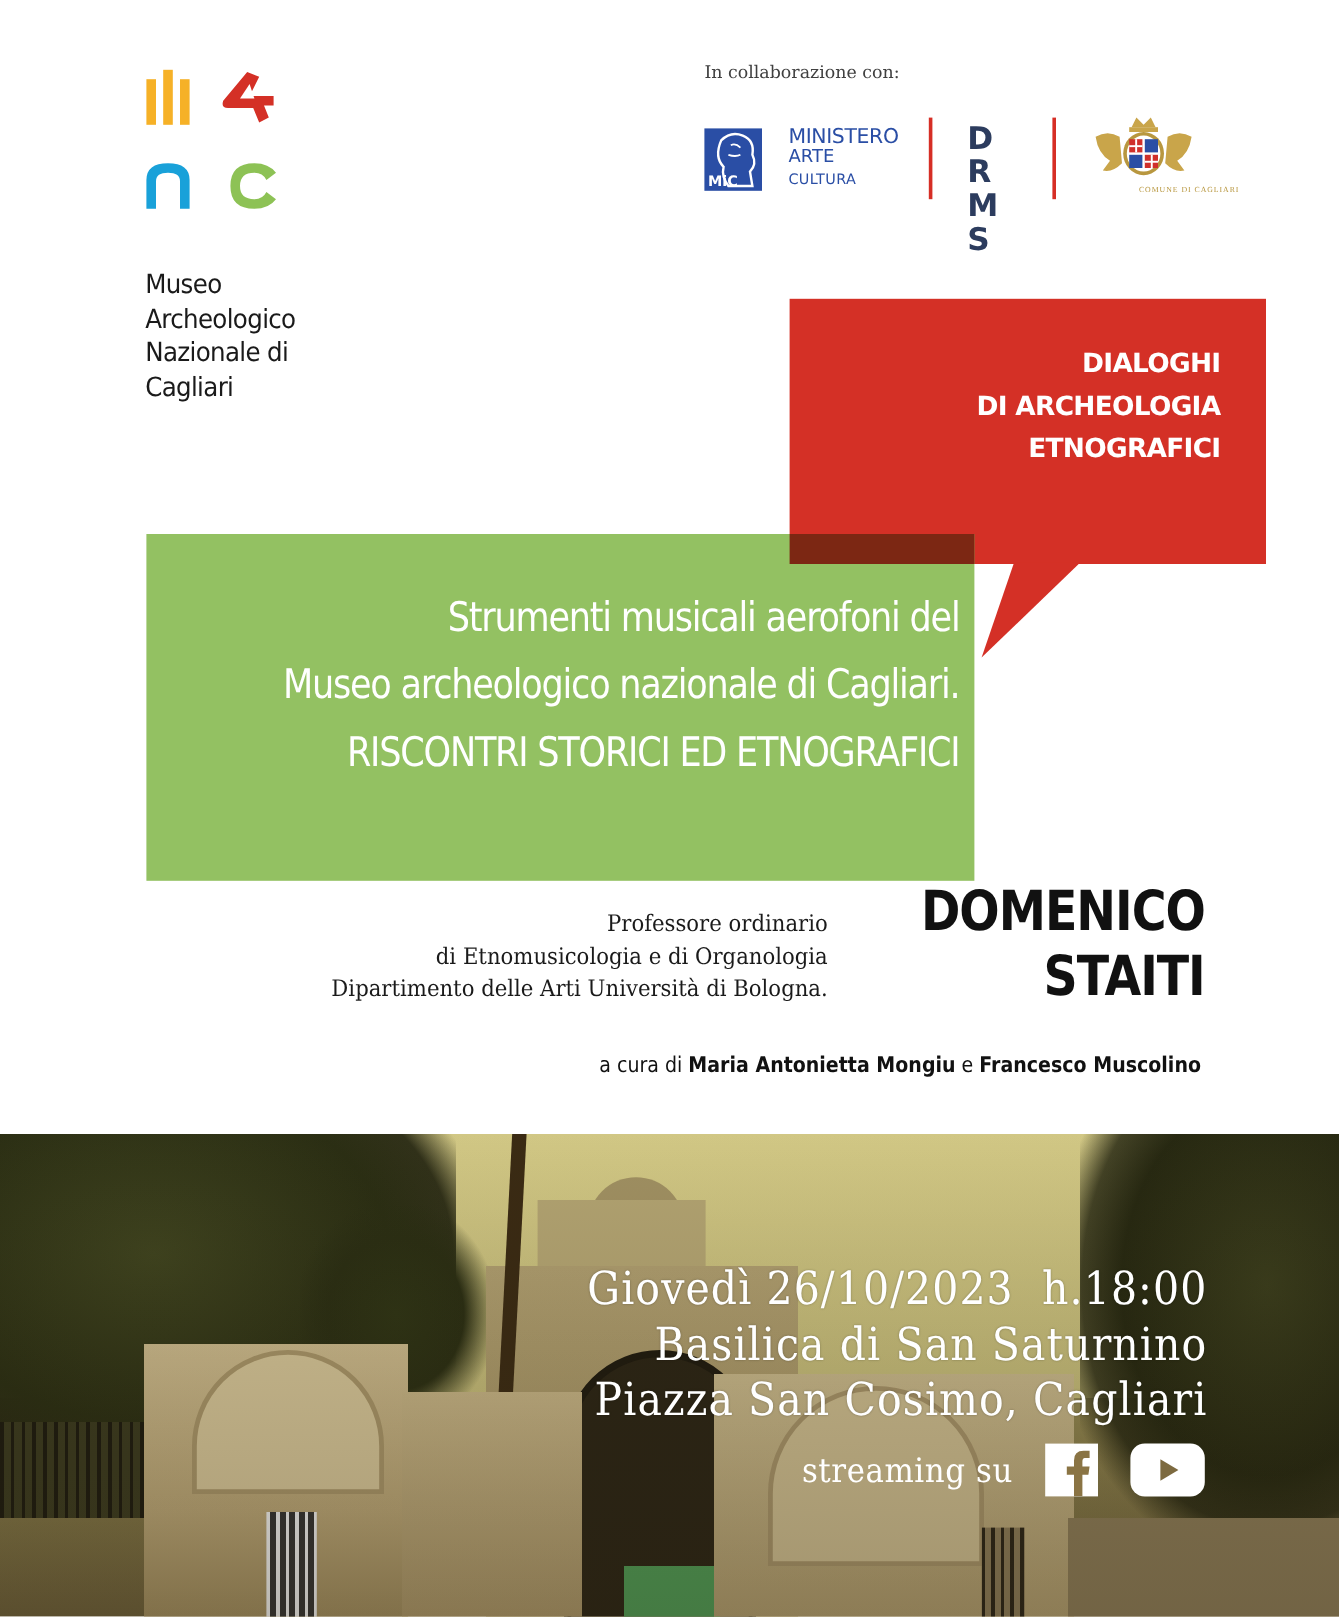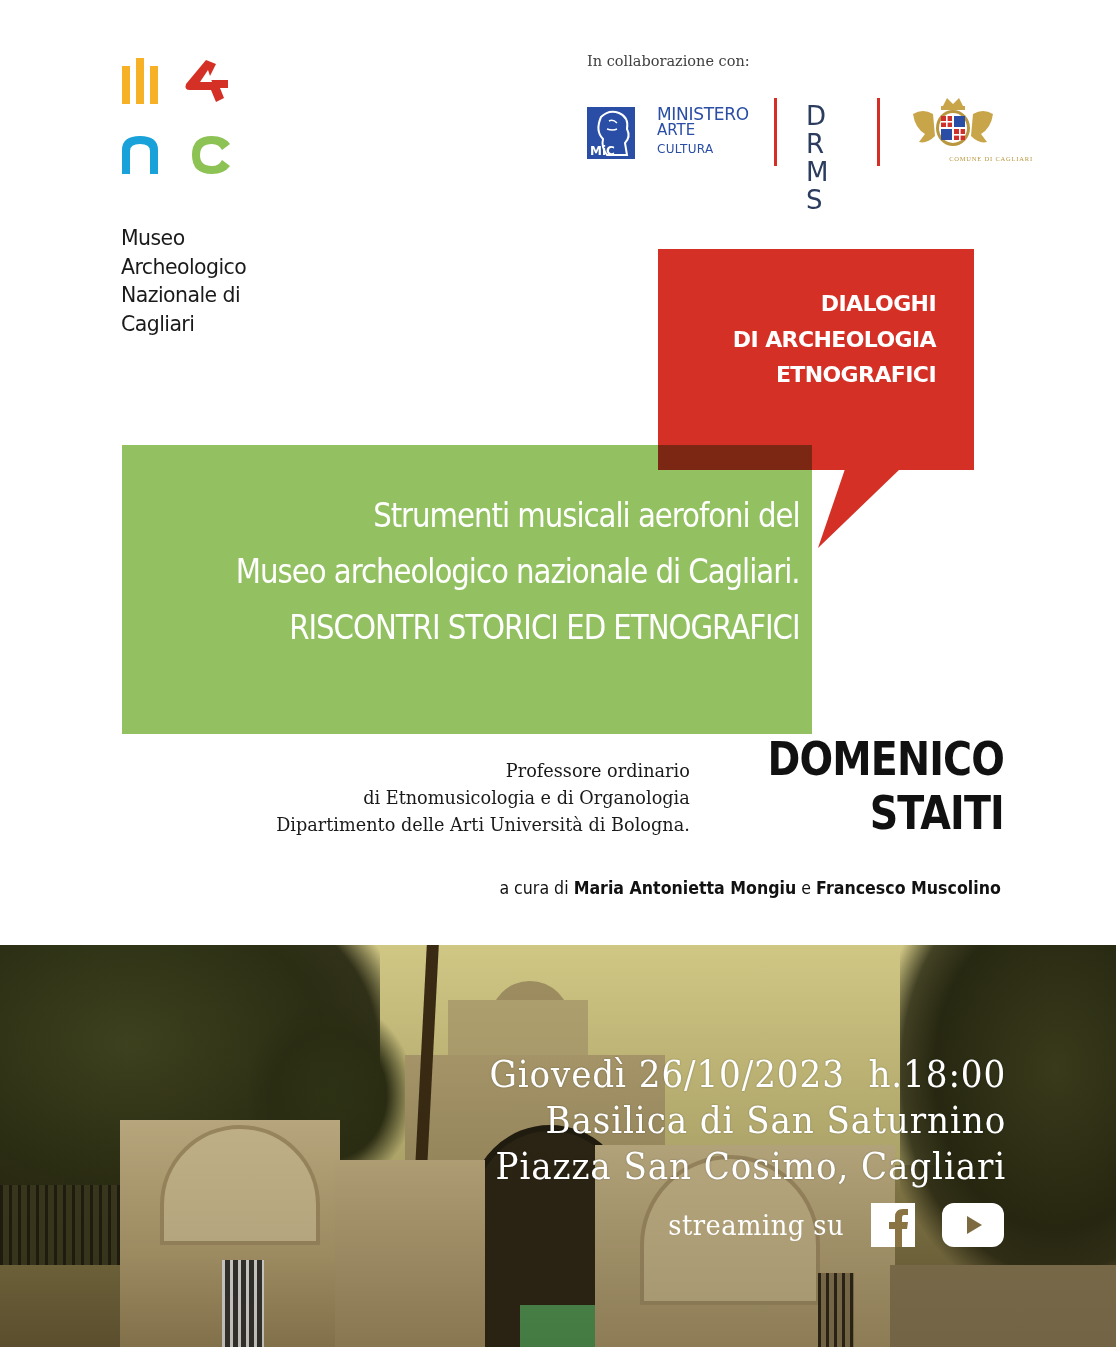--- a/index.html
+++ b/index.html
@@ -13,26 +13,26 @@
     
     .collab-label { left: 587px; top: 53px; font-family: "DejaVu Serif", serif; font-size: 14.5px; color: #404040; }
     .mic { left: 587px; top: 107px; width: 160px; height: 54px; }
     .mic-square { position: absolute; left: 0; top: 0; width: 48px; height: 52px; background: #2a4ea5; overflow: hidden; }
     .mic-text { position: absolute; left: 54px; top: -1px; color: #2a4ea5; font-family: "DejaVu Sans", sans-serif; line-height: 17px; margin-left: 16px; }
     .mic-t1 { font-size: 17px; letter-spacing: -0.3px; }
     .mic-t2 { font-size: 15px; line-height: 15px; }
     .mic-t3 { font-size: 12px; line-height: 22px; letter-spacing: 0.3px; }
     .mic-small { position: absolute; left: 3px; bottom: 1px; font-size: 12px; color: #fff; font-family: "DejaVu Sans", sans-serif; font-weight: bold; }
     .divider { width: 3px; background: #d62e25; }
-    .drms { left: 806px; top: 102px; width: 48px; height: 58px; color: #2c3c5e; font-family: "DejaVu Sans", sans-serif; font-weight: normal; font-size: 26px; line-height: 28px; letter-spacing: 3px; }
+    .drms { left: 806px; top: 102px; width: 48px; height: 58px; color: #2c3c5e; font-family: "DejaVu Sans", sans-serif; font-weight: bold; font-size: 26px; line-height: 28px; letter-spacing: 3px; }
     .cagliari { left: 905px; top: 96px; width: 96px; height: 66px; }
     .cagliari-caption { position: absolute; left: 0; bottom: 0; width: 96px; text-align: center; color: #b8973f; font-size: 6.5px; letter-spacing: 0.8px; font-family: Liberation Serif, serif; margin-left: 38px; }
 
     
-    .red-box { left: 658px; top: 249px; width: 316px; height: 221px; background: #d43026; }
+    .red-box { left: 658px; top: 249px; width: 397px; height: 221px; background: #d43026; }
     .red-text { right: 38px; top: 37px; text-align: right; color: #ffffff; font-family: "DejaVu Sans", sans-serif; font-weight: bold; font-size: 22px; line-height: 35.5px; letter-spacing: -0.6px; }
     .overlap { left: 658px; top: 445px; width: 154px; height: 25px; background: #7c2713; z-index: 3; }
 
     
     .green-box { left: 122px; top: 445px; width: 690px; height: 289px; background: #93c162; z-index: 2; }
     .green-text { position: absolute; right: 12px; top: 42px; text-align: right; color: #ffffff; font-family: "DejaVu Sans", sans-serif; font-size: 34px; line-height: 56px; letter-spacing: -1.2px; transform: scaleX(0.86); transform-origin: right top; white-space: nowrap; }
 
     
     .speaker-desc { right: 426px; top: 757px; text-align: right; font-family: "DejaVu Serif", serif; font-size: 19px; line-height: 27px; color: #1a1a1a; white-space: nowrap; transform: scaleX(0.93); transform-origin: right top; }
     .speaker-name { right: 112px; top: 732px; text-align: right; font-family: "DejaVu Sans", sans-serif; font-weight: bold; font-size: 46px; line-height: 54px; color: #111; letter-spacing: -1px; transform: scaleX(0.86); transform-origin: right top; white-space: nowrap; }

